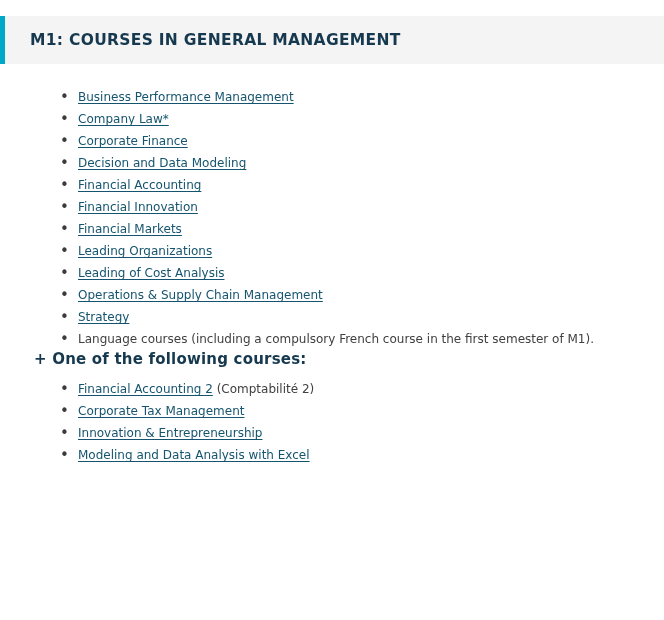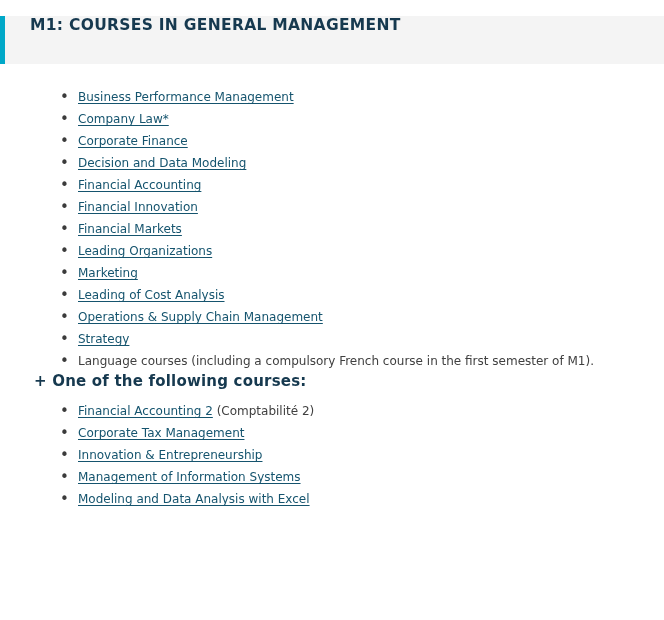--- a/index.html
+++ b/index.html
@@ -19,21 +19,21 @@
     width: 664px;
     height: 620px;
     box-sizing: border-box;
     padding-top: 16px;
   }
   .header-bar {
     position: relative;
     background: #f4f4f4;
     height: 48px;
     display: flex;
-    align-items: flex-start;
+    align-items: center;
     padding-left: 30px;
     box-sizing: border-box;
   }
   .header-accent {
     position: absolute;
     left: 0;
     top: 0;
     bottom: 0;
     width: 5px;
     background: #00a8c8;
@@ -104,31 +104,29 @@
 
     <ul class="course-list" id="primary-list">
         <li><a class="course-link" href="#">Business Performance Management</a></li>
         <li><a class="course-link" href="#">Company Law*</a></li>
         <li><a class="course-link" href="#">Corporate Finance</a></li>
         <li><a class="course-link" href="#">Decision and Data Modeling</a></li>
         <li><a class="course-link" href="#">Financial Accounting</a></li>
         <li><a class="course-link" href="#">Financial Innovation</a></li>
         <li><a class="course-link" href="#">Financial Markets</a></li>
         <li><a class="course-link" href="#">Leading Organizations</a></li>
-        <li><a class="course-link" href="#">Marketing</a></li>
         <li><a class="course-link" href="#">Leading of Cost Analysis</a></li>
         <li><a class="course-link" href="#">Operations &amp; Supply Chain Management</a></li>
         <li><a class="course-link" href="#">Strategy</a></li>
         <li><span class="plain trailing-note">Language courses (including a compulsory French course in the first semester of M1).</span></li>
       </ul>
 
     <div class="subheading">+ One of the following courses:</div>
 
     <ul class="course-list" id="elective-list">
         <li><a class="course-link" href="#">Financial Accounting 2</a><span class="plain"> (Comptabilité 2)</span></li>
         <li><a class="course-link" href="#">Corporate Tax Management</a></li>
         <li><a class="course-link" href="#">Innovation &amp; Entrepreneurship</a></li>
-        <li><a class="course-link" href="#">Management of Information Systems</a></li>
         <li><a class="course-link" href="#">Modeling and Data Analysis with Excel</a></li>
       </ul>
 
   </div>
 </div>
 
 </body></html>

